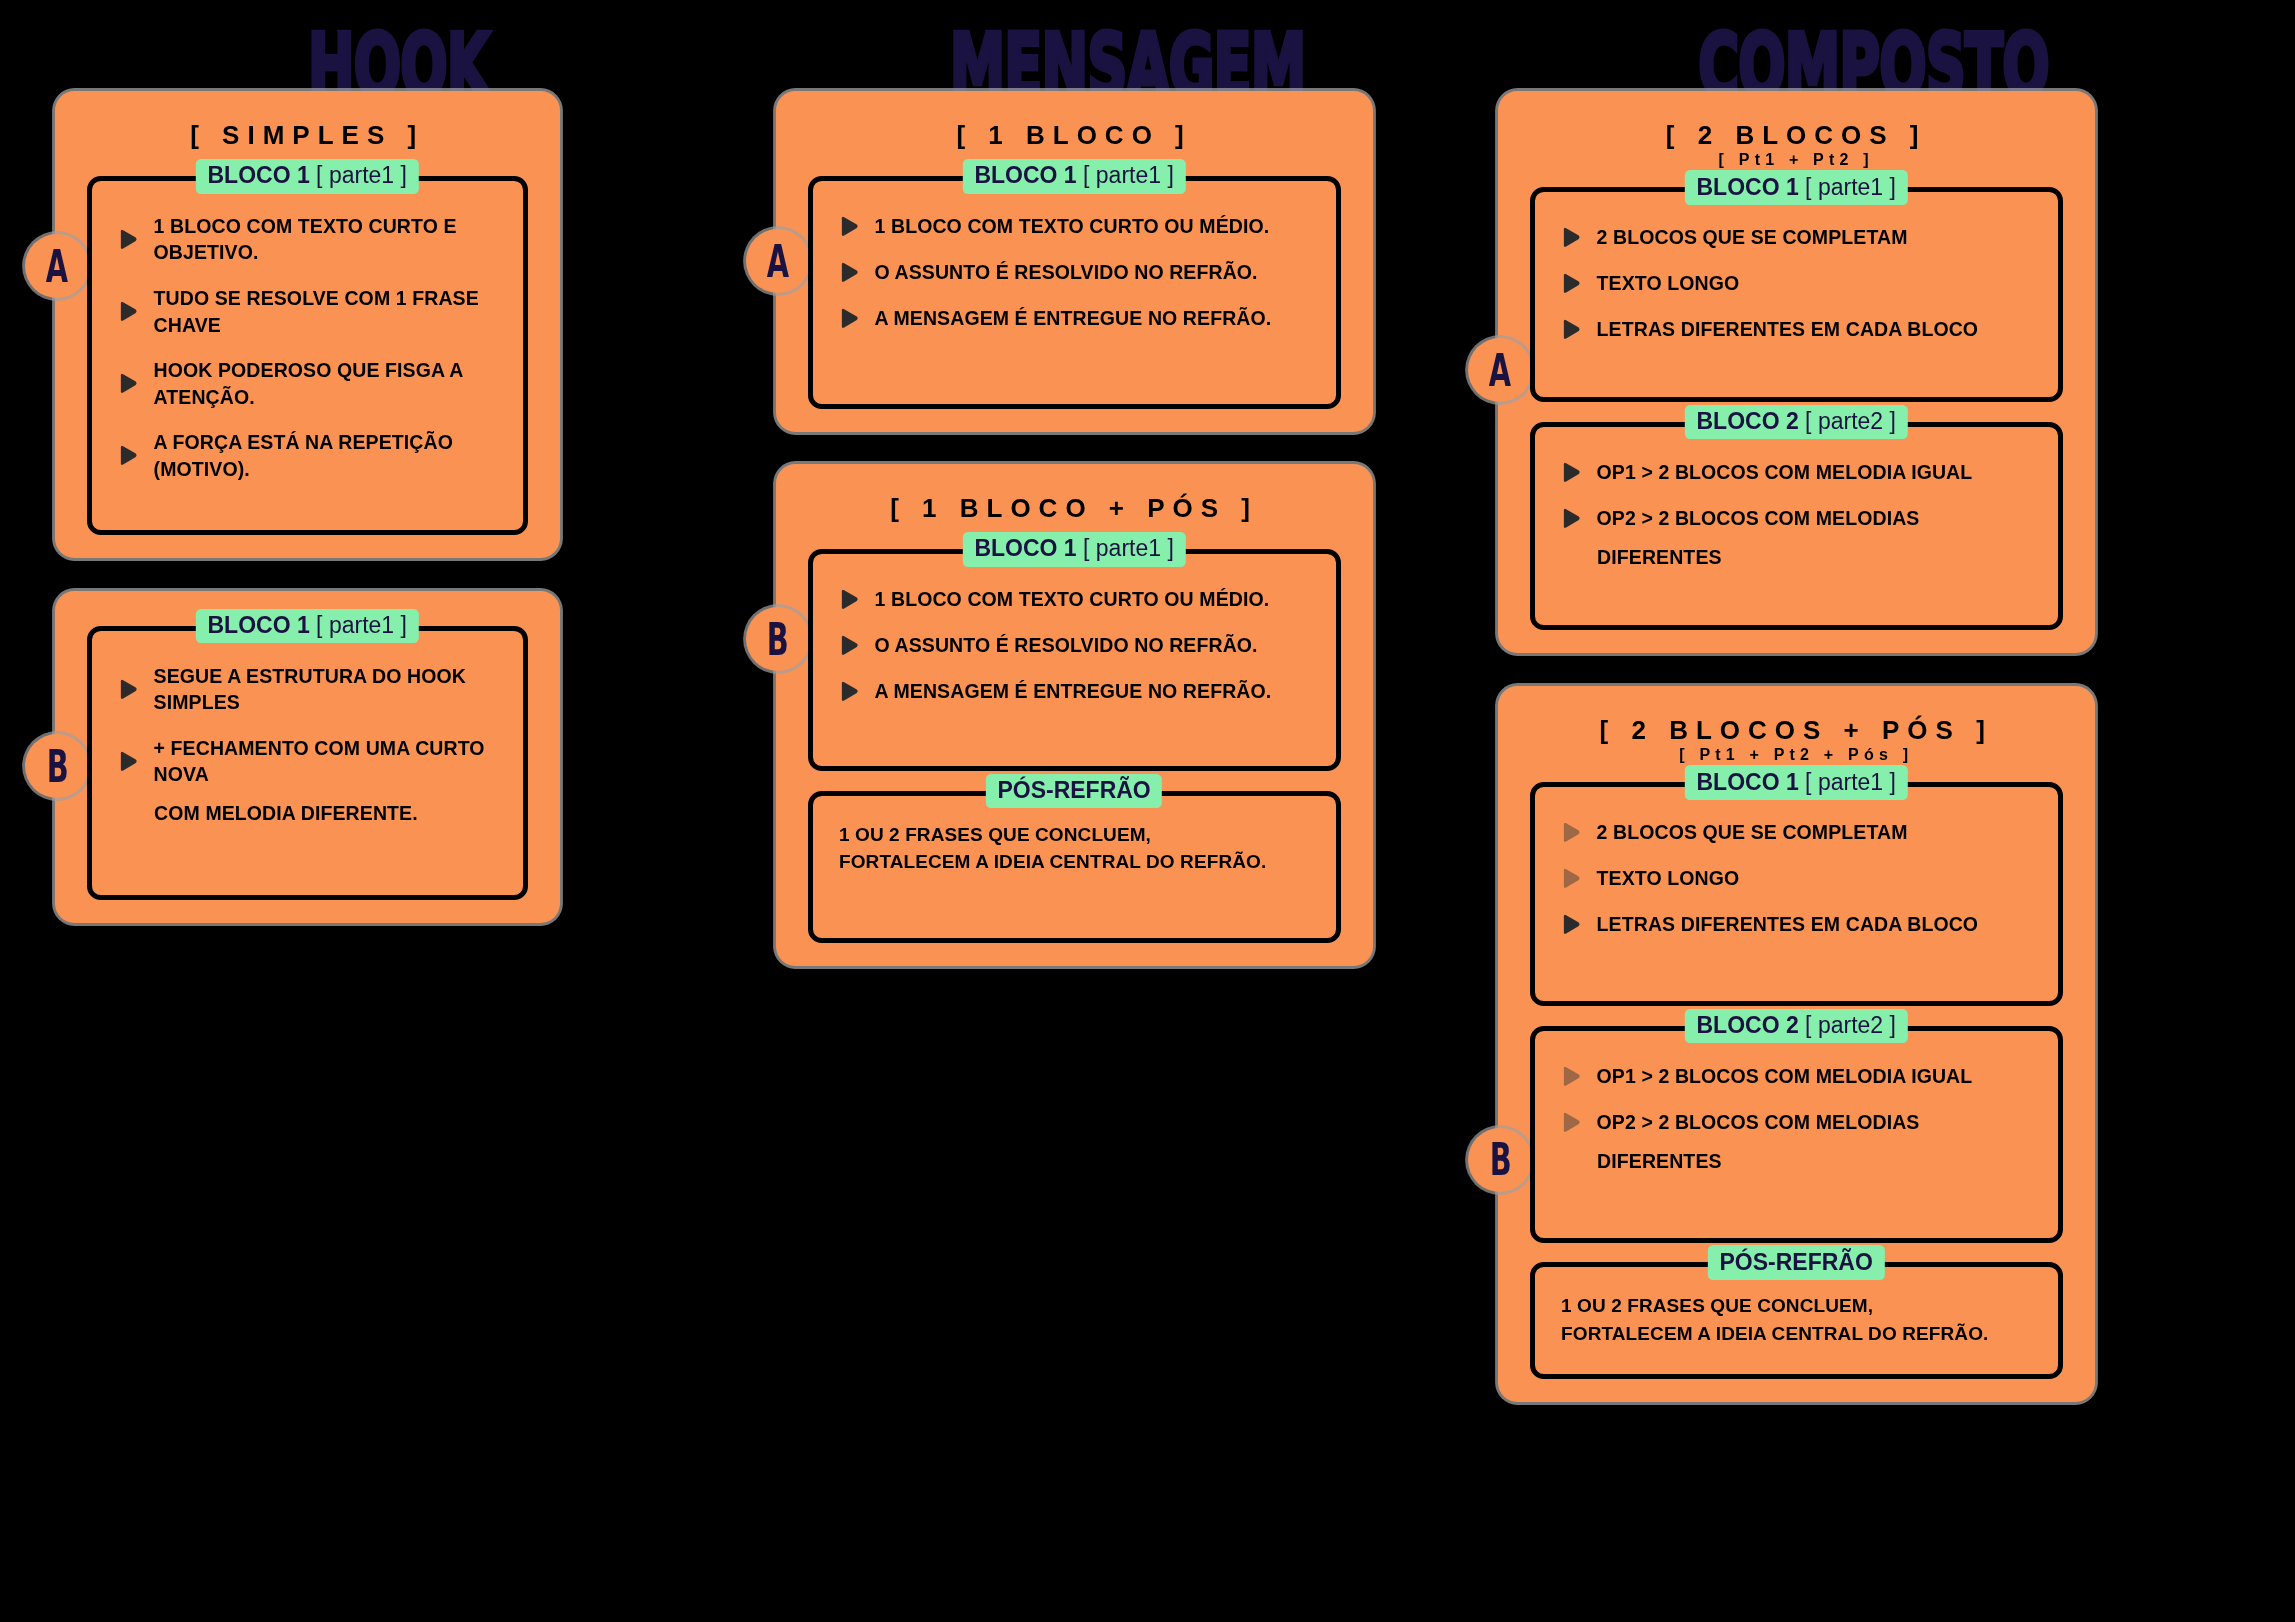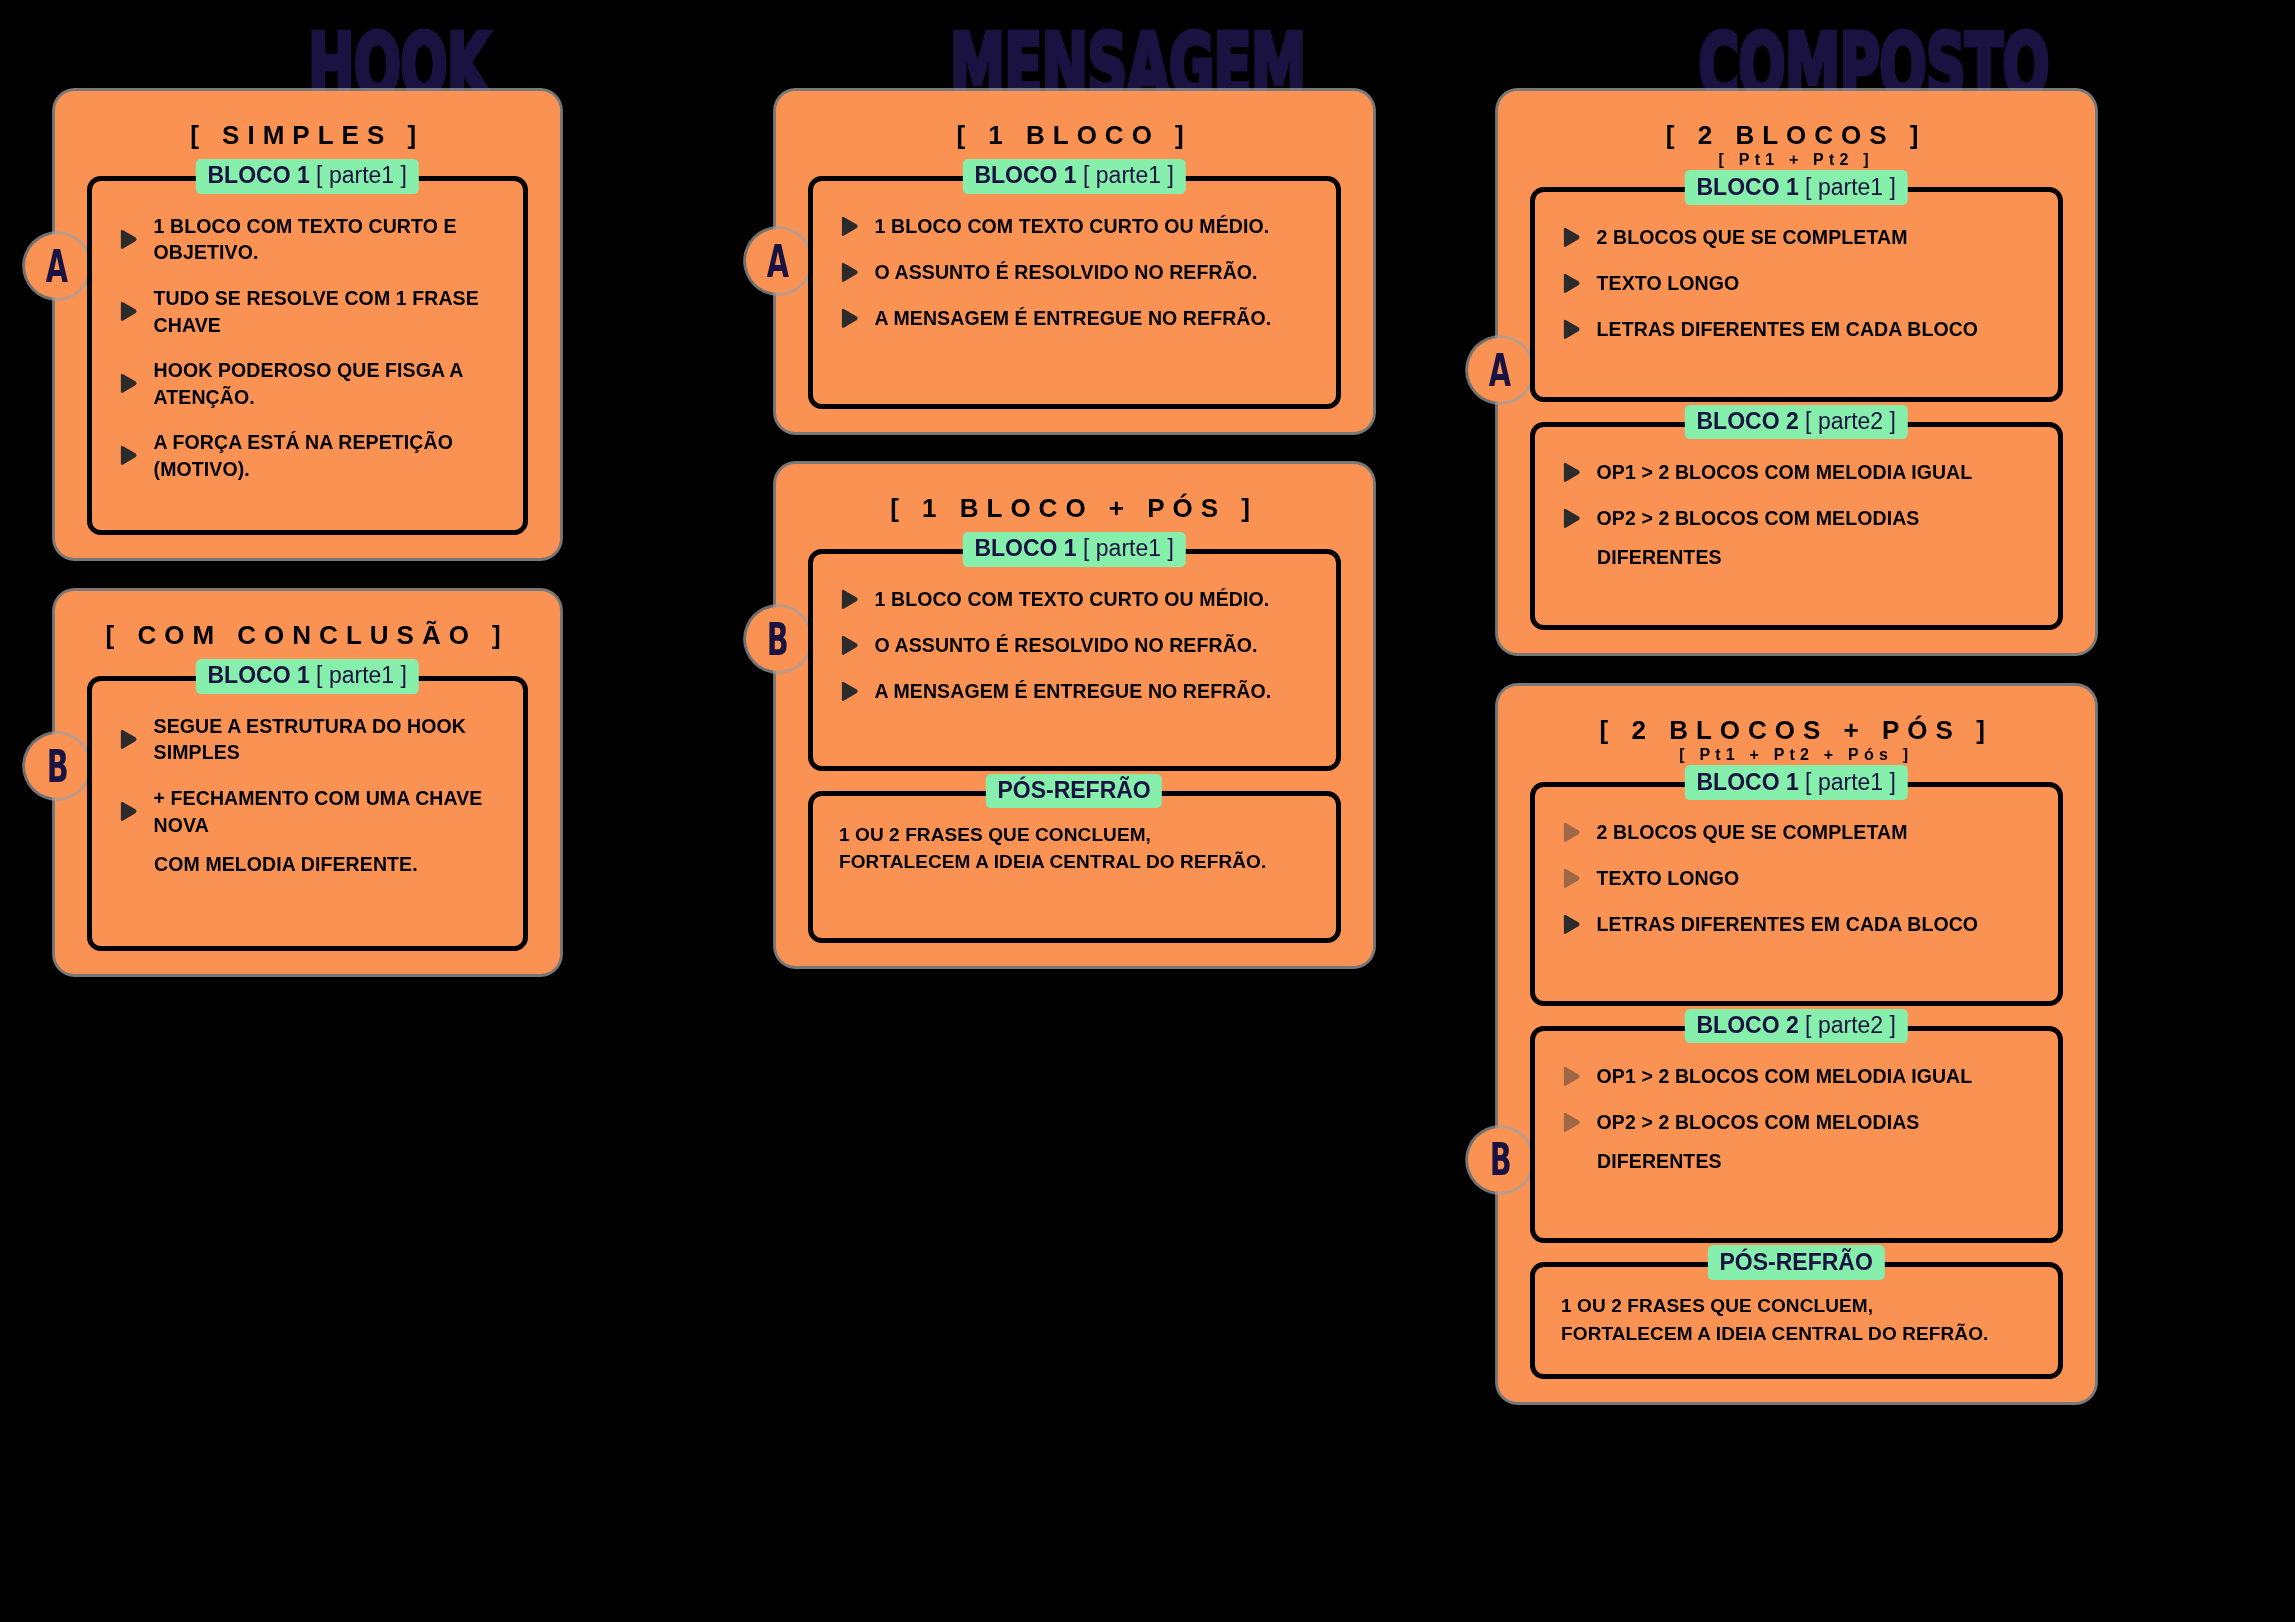--- a/index.html
+++ b/index.html
@@ -228,21 +228,20 @@
               </li>
           </ul>
         </div>
       </div>
     </div>
 
     <div class="card" id="card-conclusao">
       <div class="badge" style="top:143px;">
         <span>B</span>
       </div>
-      <div class="card-title">[  COM CONCLUSÃO  ]</div>
 
       <div class="block">
         <div class="block-label">
           <b>BLOCO 1</b>
           <i>[ parte1 ]</i>
         </div>
         <div class="block-body">
           <ul class="bullets">
             <li>
                 <span class="tri">
@@ -251,21 +250,21 @@
                   </svg>
                 </span>
                 <span>SEGUE A ESTRUTURA DO HOOK SIMPLES</span>
               </li>
             <li>
                 <span class="tri">
                   <svg viewBox="0 0 34 36">
                     <path d="M5 4 Q5 0 9 2 L31 15 Q34 18 31 21 L9 34 Q5 36 5 32 Z" fill="#2B2B2B"></path>
                   </svg>
                 </span>
-                <span>+ FECHAMENTO COM UMA CHAVE NOVA</span>
+                <span>+ FECHAMENTO COM UMA CURTO NOVA</span>
               </li>
             <li class="nomark">
                 <span>COM MELODIA DIFERENTE.</span>
               </li>
           </ul>
         </div>
       </div>
     </div>
   </div>
 

